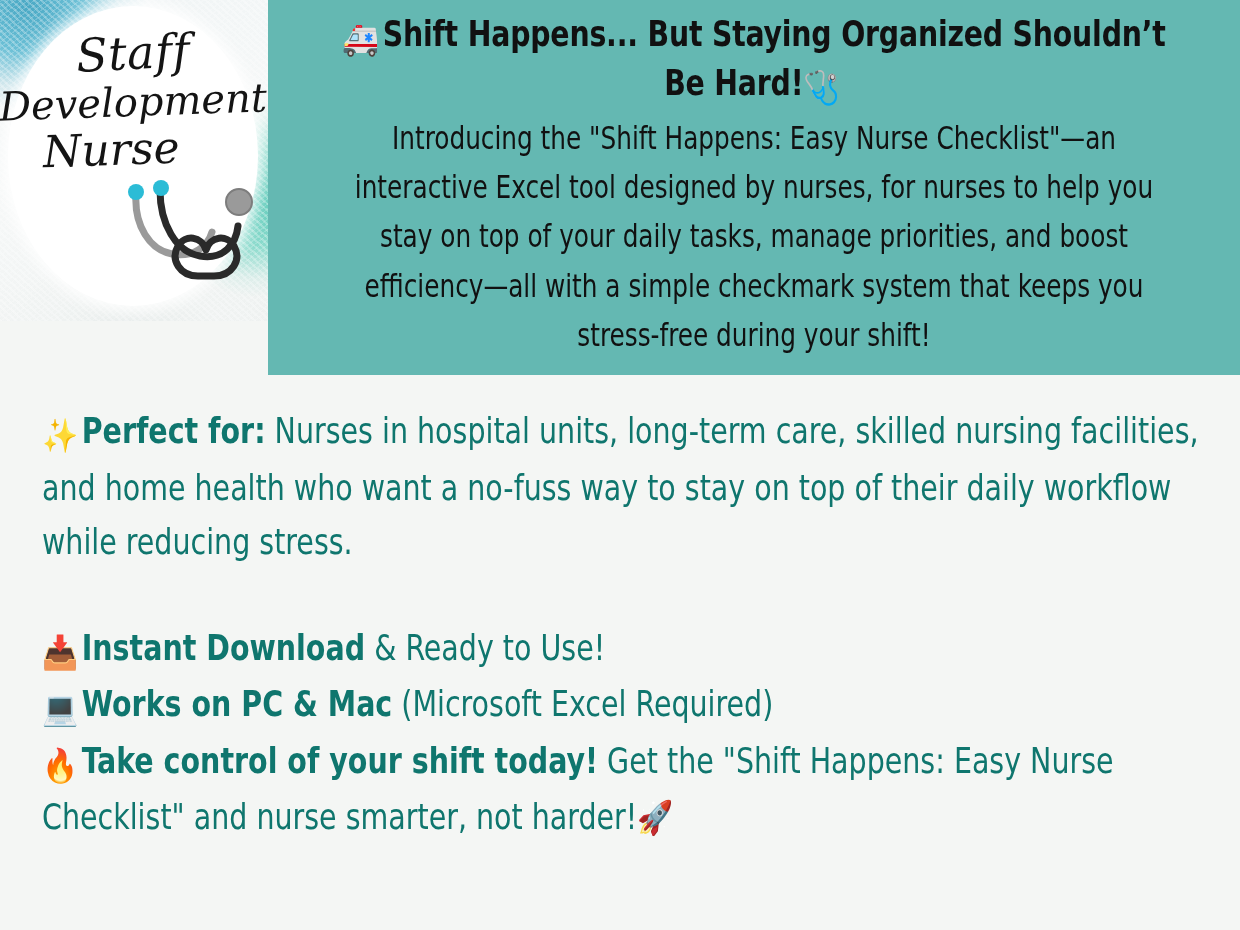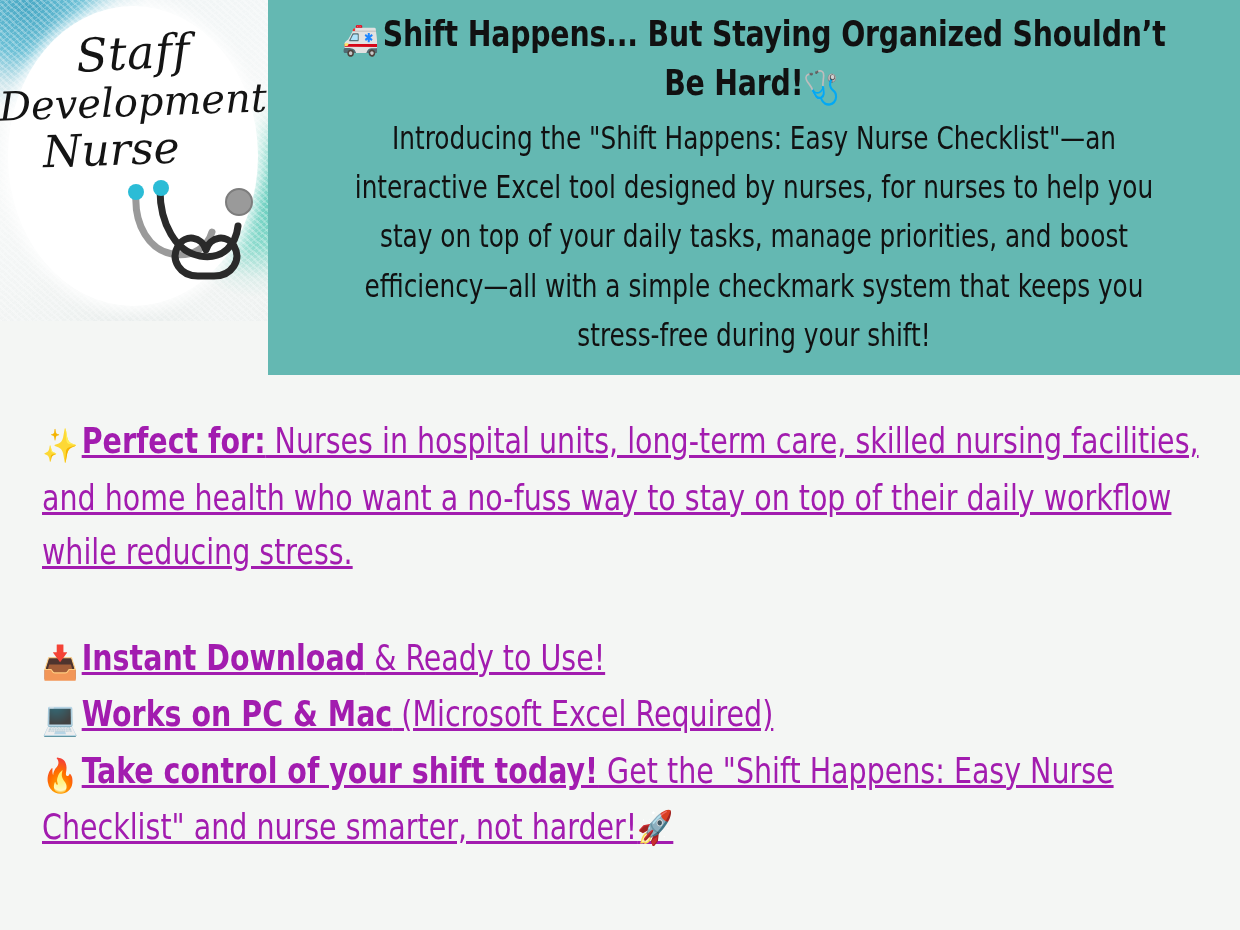--- a/index.html
+++ b/index.html
@@ -112,24 +112,23 @@
     line-height: 1.54;
     margin: 0;
     transform: scaleX(0.86);
     transform-origin: center top;
   }
 
   
   .body-copy {
     position: absolute;
     left: 42px;
-    top: 414px;
+    top: 404px;
     width: 1180px;
-    color: #a21caf;
-    text-decoration: underline;
+    color: #0f766e;
   }
   .para {
     font-family: "DejaVu Sans Condensed", "Liberation Sans Narrow", "Liberation Sans", sans-serif;
     font-size: 36px;
     line-height: 1.50;
     margin: 0;
     transform: scaleX(0.88);
     transform-origin: left top;
     width: 113.6%;
   }

